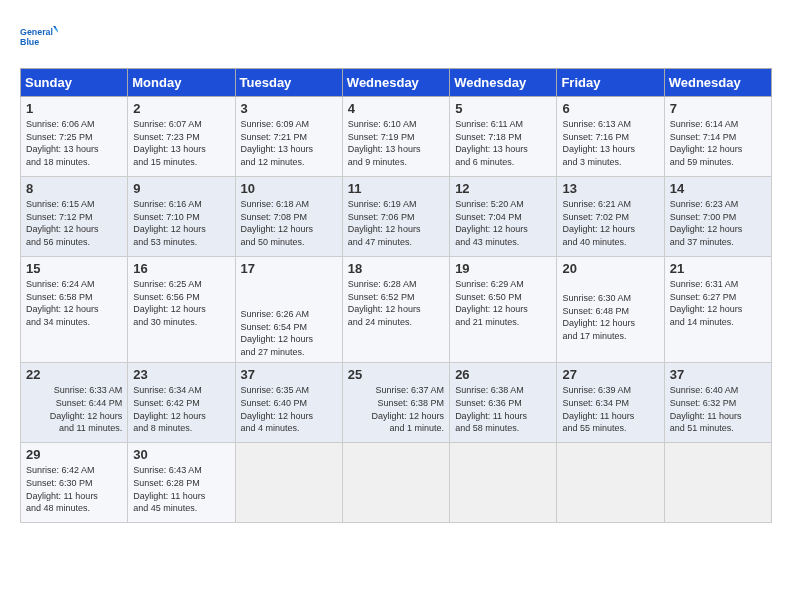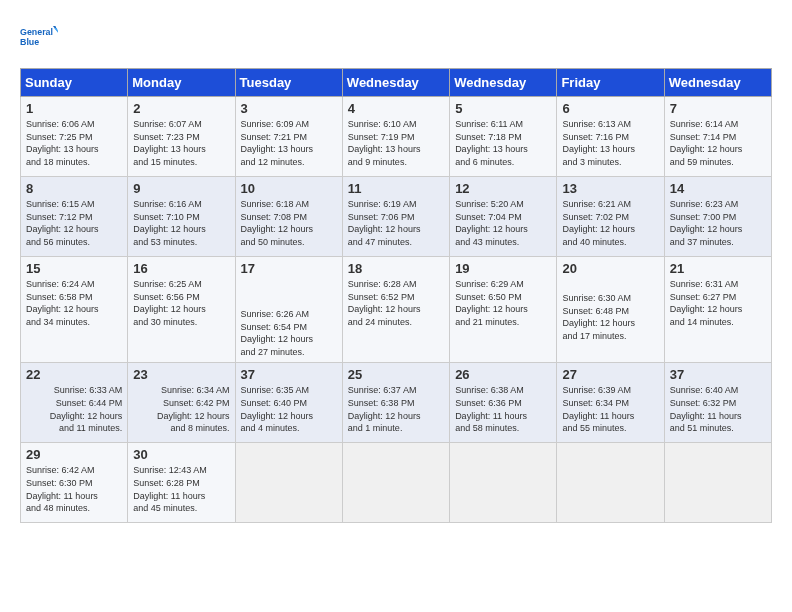--- a/index.html
+++ b/index.html
@@ -270,35 +270,35 @@
         <tr>
           <td>
             <span class="day-number">22</span>
             <div class="day-info" style="white-space: pre-line; text-align: right;">Sunrise: 6:33 AM
 Sunset: 6:44 PM
 Daylight: 12 hours
 and 11 minutes.</div>
           </td>
           <td>
             <span class="day-number">23</span>
-            <div class="day-info" style="white-space: pre-line; text-align: right;">Sunrise: 6:34 AM
+            <div class="day-info" style="white-space: pre-line;">Sunrise: 6:34 AM
 Sunset: 6:42 PM
 Daylight: 12 hours
 and 8 minutes.</div>
           </td>
           <td>
             <span class="day-number">37</span>
             <div class="day-info" style="white-space: pre-line;">Sunrise: 6:35 AM
 Sunset: 6:40 PM
 Daylight: 12 hours
 and 4 minutes.</div>
           </td>
           <td>
             <span class="day-number">25</span>
-            <div class="day-info" style="white-space: pre-line;">Sunrise: 6:37 AM
+            <div class="day-info" style="white-space: pre-line; text-align: right;">Sunrise: 6:37 AM
 Sunset: 6:38 PM
 Daylight: 12 hours
 and 1 minute.</div>
           </td>
           <td>
             <span class="day-number">26</span>
             <div class="day-info" style="white-space: pre-line;">Sunrise: 6:38 AM
 Sunset: 6:36 PM
 Daylight: 11 hours
 and 58 minutes.</div>
@@ -321,21 +321,21 @@
         <tr>
           <td>
             <span class="day-number">29</span>
             <div class="day-info" style="white-space: pre-line;">Sunrise: 6:42 AM
 Sunset: 6:30 PM
 Daylight: 11 hours
 and 48 minutes.</div>
           </td>
           <td>
             <span class="day-number">30</span>
-            <div class="day-info" style="white-space: pre-line;">Sunrise: 12:43 AM
+            <div class="day-info" style="white-space: pre-line;">Sunrise: 6:43 AM
 Sunset: 6:28 PM
 Daylight: 11 hours
 and 45 minutes.</div>
           </td>
           <td class="empty"></td>
           <td class="empty"></td>
           <td class="empty"></td>
           <td class="empty"></td>
           <td class="empty"></td>
         </tr>

